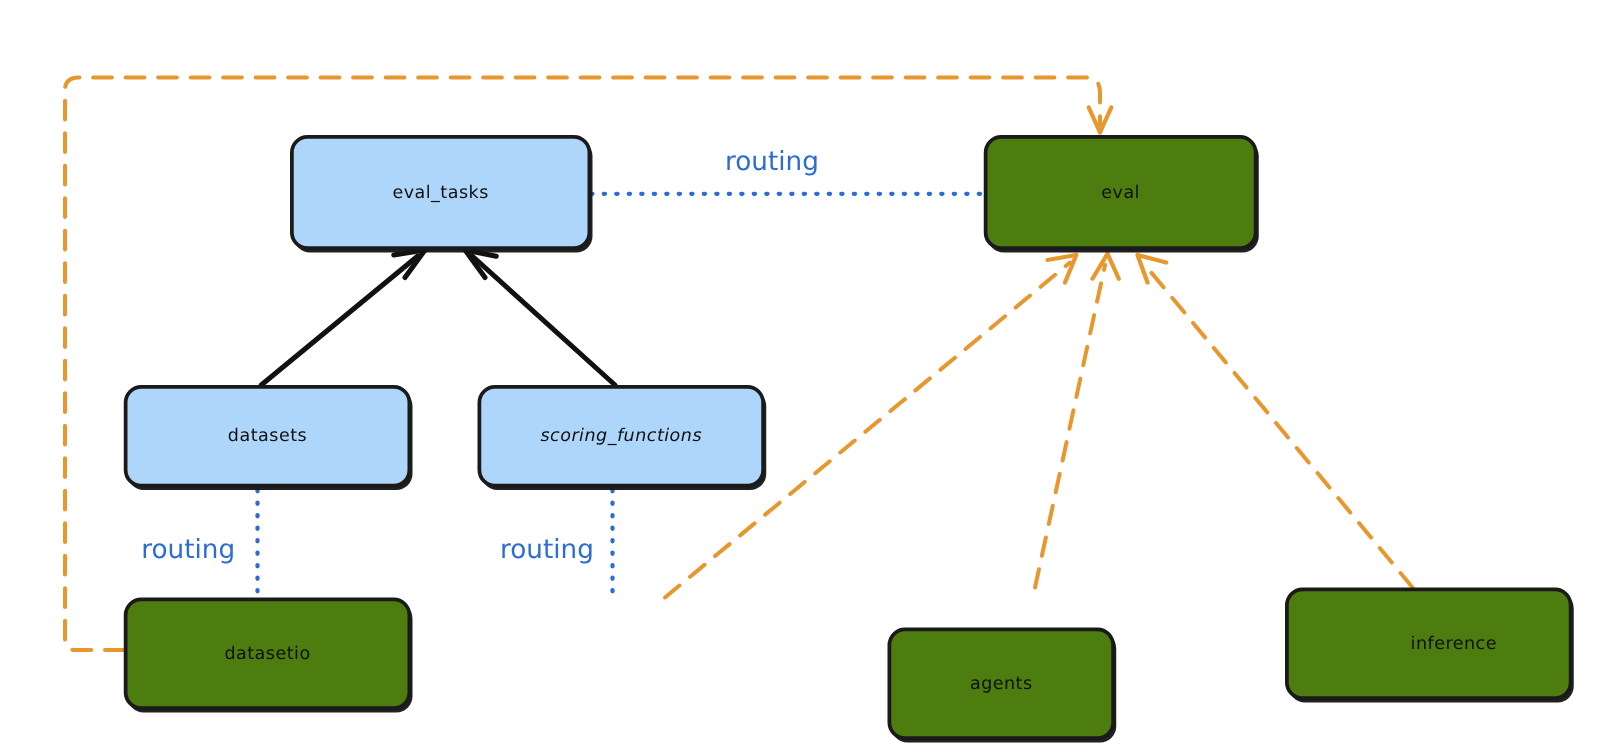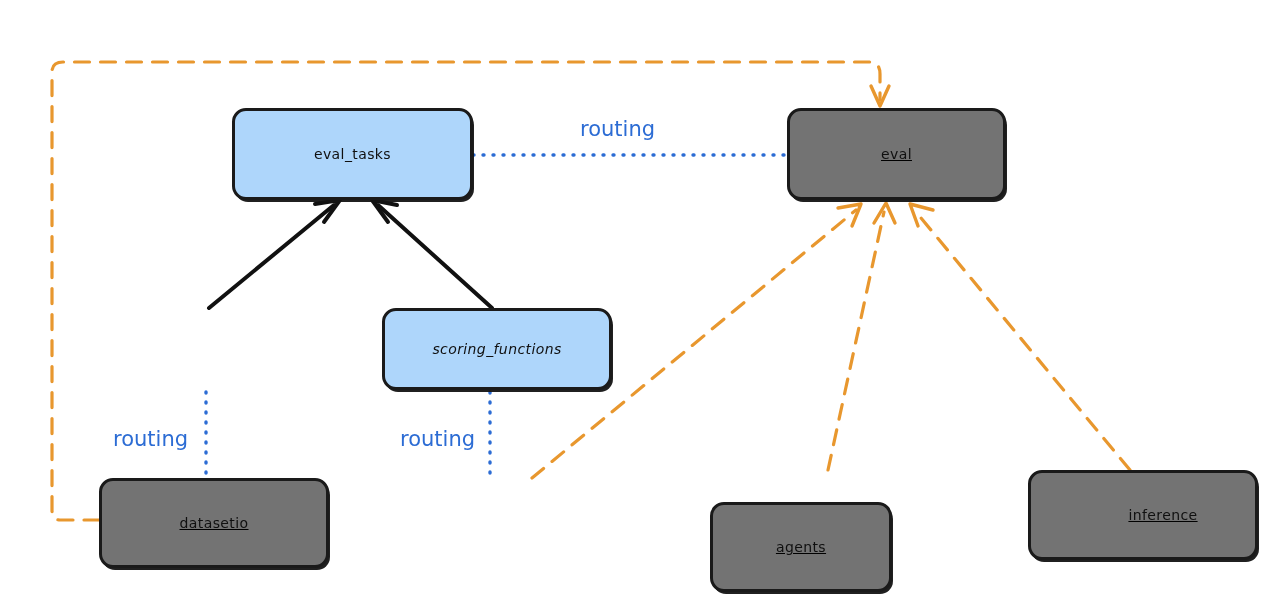--- a/index.html
+++ b/index.html
@@ -34,21 +34,21 @@
     box-shadow: 2px 3px 0 -1px rgba(20,20,20,0.95);
   }
   .node .label {
     font-family: "DejaVu Sans", sans-serif;
     font-size: 14px;
     color: #101010;
     letter-spacing: 0.4px;
     white-space: nowrap;
   }
   .node.blue { background: #aed6fb; }
-  .node.green { background: #737373; text-decoration: underline; }
+  .node.green { background: #4d7c0f; }
   .edge-label {
     position: absolute;
     font-family: "DejaVu Sans", sans-serif;
     font-size: 21px;
     color: #2c6cd4;
     white-space: nowrap;
   }
 </style>
 </head>
 <body>
@@ -101,20 +101,23 @@
   </svg>
 
   <div class="node blue" style="left:232px; top:108px; width:241px; height:92px;">
     <span class="label">eval_tasks</span>
   </div>
 
   <div class="node green" style="left:787px; top:108px; width:219px; height:92px;">
     <span class="label">eval</span>
   </div>
 
+  <div class="node blue" style="left:99px; top:308px; width:230px; height:82px;">
+    <span class="label">datasets</span>
+  </div>
 
   <div class="node blue" style="left:382px; top:308px; width:230px; height:82px;font-style:italic;">
     <span class="label">scoring_functions</span>
   </div>
 
   <div class="node green" style="left:99px; top:478px; width:230px; height:90px;">
     <span class="label">datasetio</span>
   </div>
 
 

